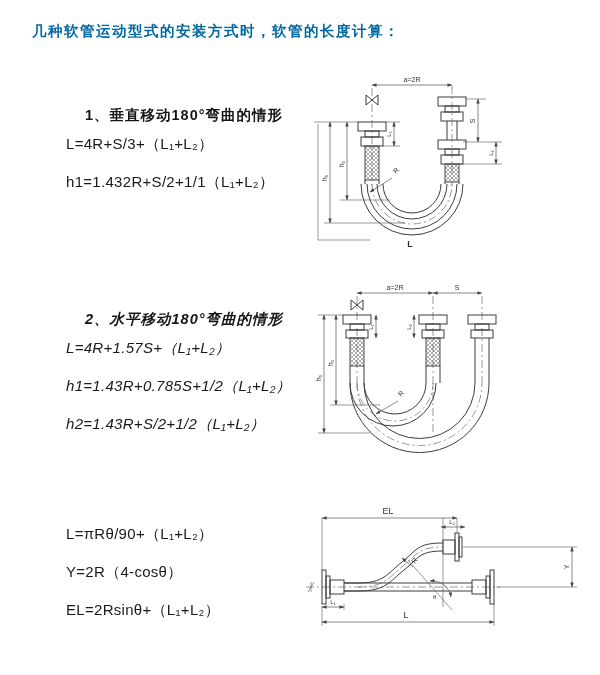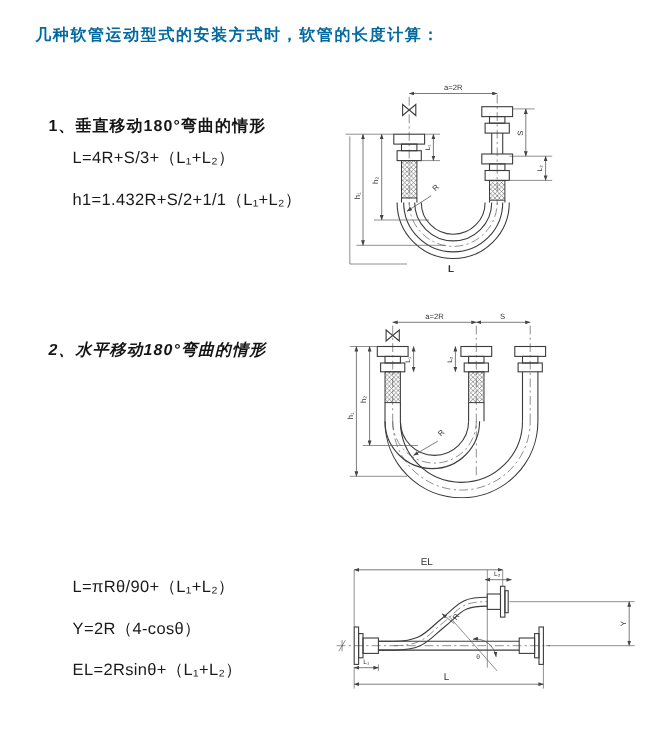--- a/index.html
+++ b/index.html
@@ -12,20 +12,21 @@
     position:absolute;left:32px;top:22px;font-size:14.5px;font-weight:600;
     letter-spacing:1.5px;color:#0369a1;
   }
   .section{position:absolute;left:44px;width:280px;}
   #section-1{top:106px;}
   #section-2{top:310px;font-style:italic;}
   #section-3{top:514px;}
   .section h3{
     margin:0;font-size:14.5px;font-weight:600;letter-spacing:1px;color:#161616;
     line-height:18px;
+    text-align:center;
   }
   .formulas{margin:8px 0 0 22px;}
   .formulas p{
     margin:0 0 15px 0;font-size:15px;line-height:23px;color:#1a1a1a;
     letter-spacing:0.3px;white-space:nowrap;
   }
   .diagram{position:absolute;}
   #diagram-1{left:310px;top:72px;width:280px;height:185px;}
   #diagram-2{left:310px;top:283px;width:285px;height:170px;}
   #diagram-3{left:300px;top:500px;width:295px;height:150px;}
@@ -151,20 +152,25 @@
     <text class="lab7" x="86" y="102" transform="rotate(-45 86 102)">R</text>
     <line class="lead" x1="82" y1="106" x2="60" y2="120"></line>
   </g>
 
   <text class="lab9" x="100" y="175" text-anchor="middle" font-weight="bold">L</text>
 </svg>
 </div>
 
 <div class="section" id="section-2">
   <h3>2、水平移动180°弯曲的情形</h3>
+  <div class="formulas">
+    <p>L=4R+1.57S+（L₁+L₂）</p>
+    <p>h1=1.43R+0.785S+1/2（L₁+L₂）</p>
+    <p>h2=1.43R+S/2+1/2（L₁+L₂）</p>
+  </div>
 </div>
 
 <div class="diagram" id="diagram-2">
 <svg viewBox="0 0 285 170" width="285" height="170">
 
   <line class="cl" x1="47" y1="13" x2="47" y2="100"></line>
   <line class="cl" x1="123" y1="13" x2="123" y2="152"></line>
   <line class="cl" x1="172" y1="13" x2="172" y2="100"></line>
 
   <g class="ol">

